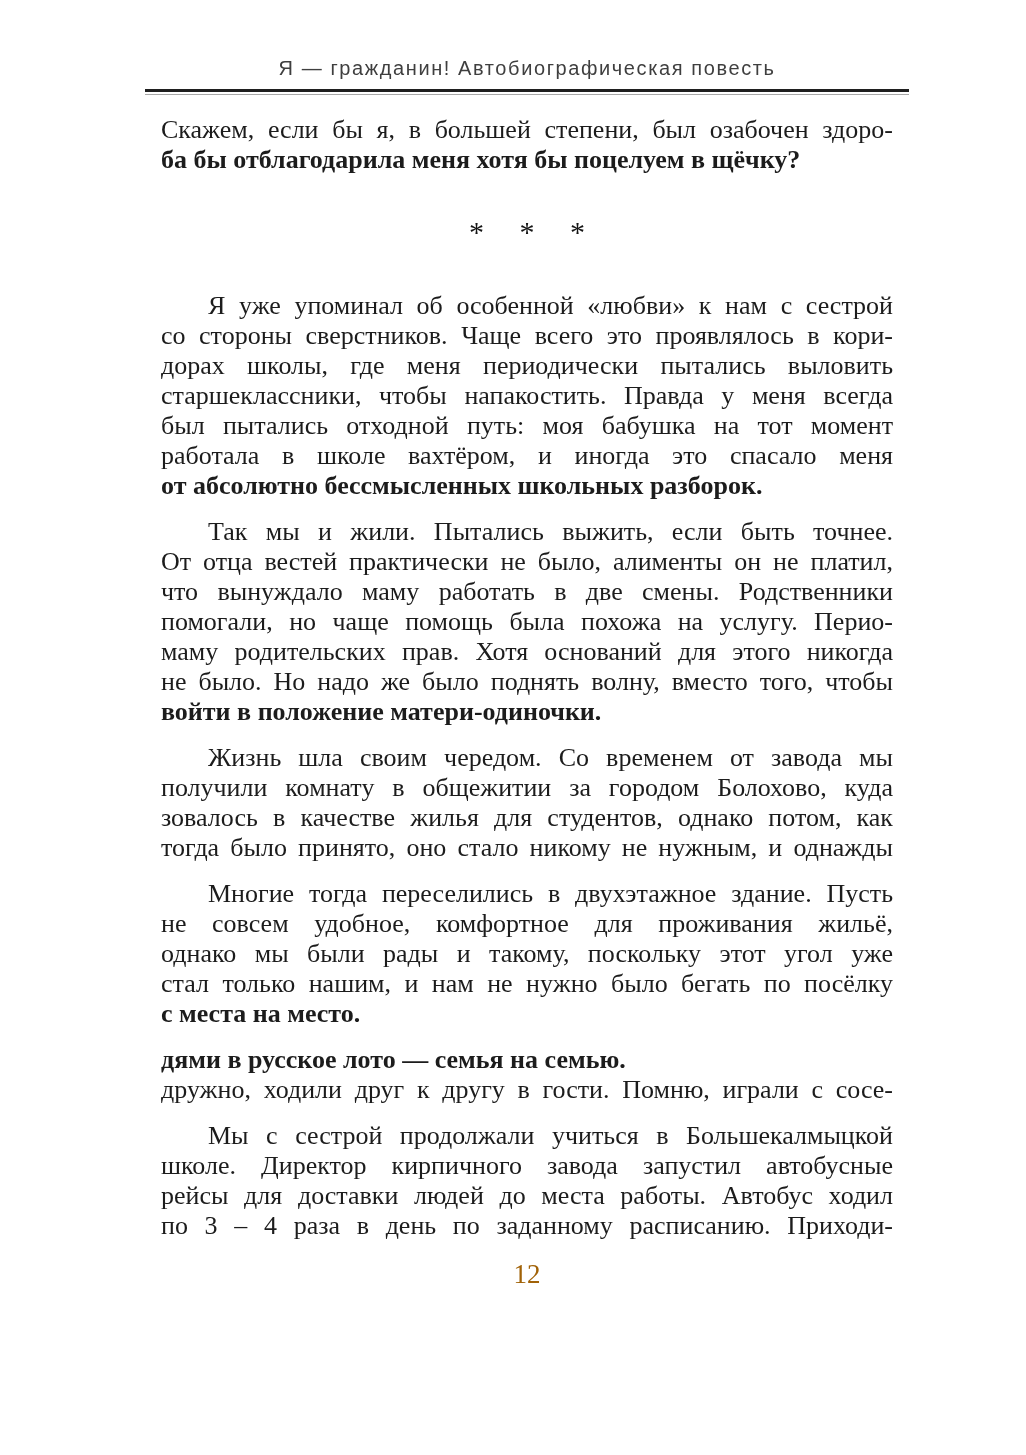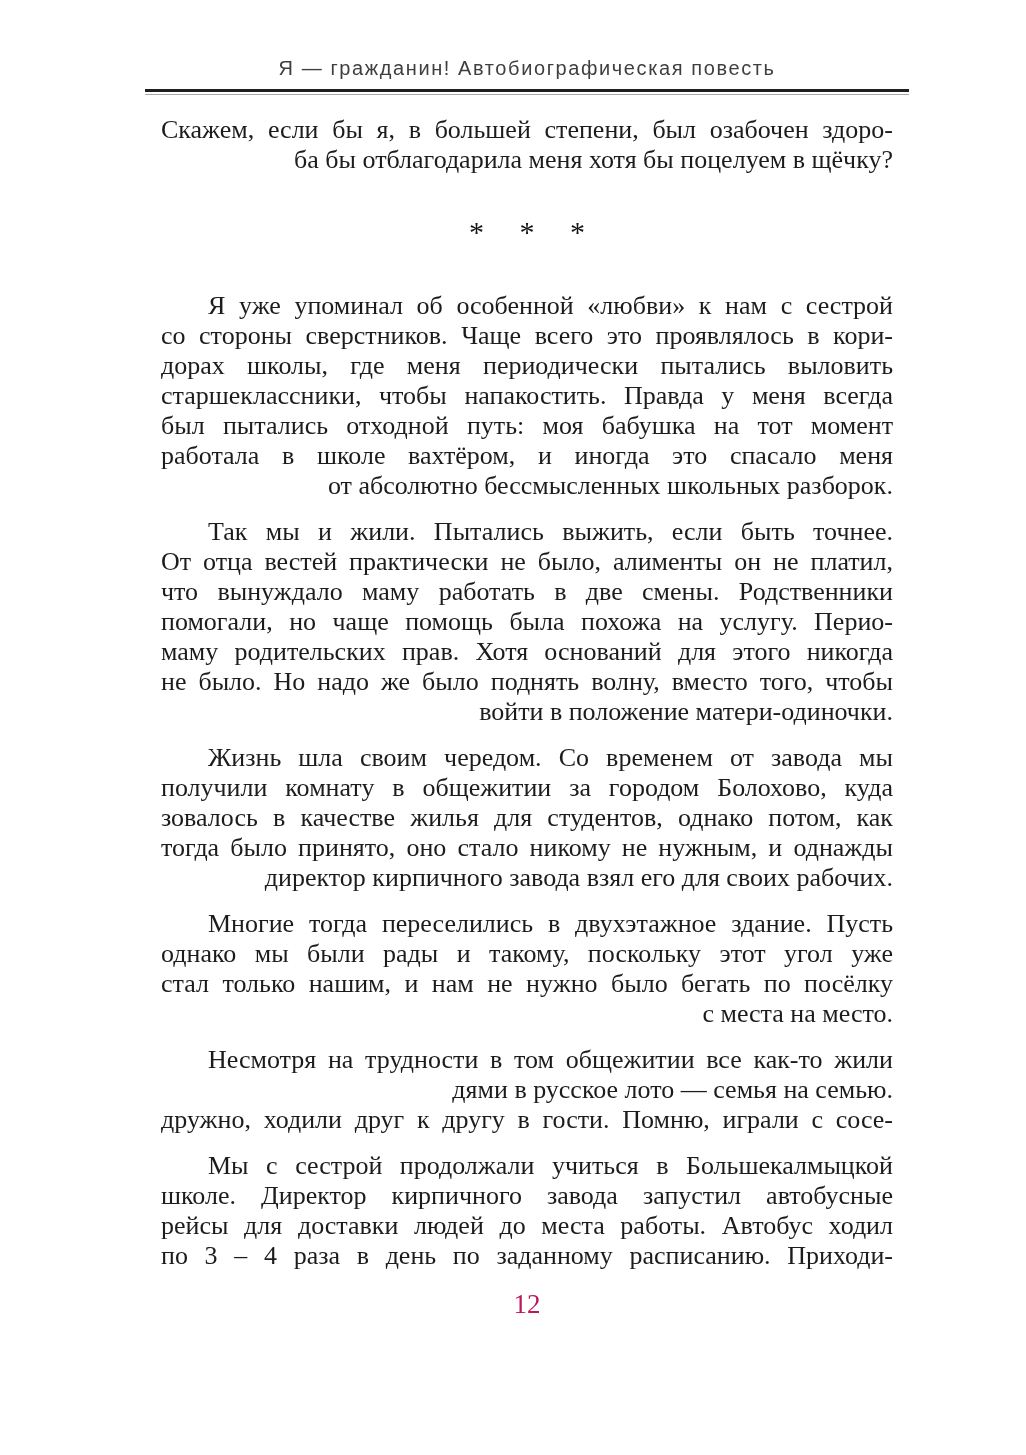--- a/index.html
+++ b/index.html
@@ -56,42 +56,43 @@
     text-align: justify;
     text-align-last: justify;
     height: 30px;
     overflow: hidden;
     white-space: nowrap;
   }
   .line.line-justify-soft {
     white-space: normal;
   }
   .line-last {
-    text-align: right;
+    text-align: left;
     text-align-last: auto;
     white-space: normal;
+    font-weight: bold;
   }
   .line-indent {
     text-indent: 47px;
   }
   .separator {
     text-align: center;
     font-size: 30px;
     line-height: 30px;
     word-spacing: 28px;
     margin-top: 42px;
     margin-bottom: 44px;
     color: #161616;
   }
   .page-number {
     margin-top: 18px;
     text-align: center;
     font-size: 27px;
     line-height: 30px;
-    color: #be185d;
+    color: #a16207;
   }
 </style>
 </head>
 <body>
 
 <div class="page">
   <div class="content">
 
     <div class="running-header">Я — гражданин! Автобиографическая повесть</div>
 
@@ -122,30 +123,29 @@
           <div class="line line-justify-soft">помогали, но чаще помощь была похожа на услугу. Перио-</div>
           <div class="line line-justify-soft">маму родительских прав. Хотя оснований для этого никогда</div>
           <div class="line line-justify-soft">не было. Но надо же было поднять волну, вместо того, чтобы</div>
           <div class="line line-last">войти в положение матери-одиночки.</div>
         </div>
         <div class="paragraph">
           <div class="line line-justify-soft line-indent">Жизнь шла своим чередом. Со временем от завода мы</div>
           <div class="line line-justify-soft">получили комнату в общежитии за городом Болохово, куда</div>
           <div class="line line-justify-soft">зовалось в качестве жилья для студентов, однако потом, как</div>
           <div class="line line-justify-soft">тогда было принято, оно стало никому не нужным, и однажды</div>
-          <div class="line line-last">директор кирпичного завода взял его для своих рабочих.</div>
         </div>
         <div class="paragraph">
           <div class="line line-justify-soft line-indent">Многие тогда переселились в двухэтажное здание. Пусть</div>
+          <div class="line line-justify-soft">не совсем удобное, комфортное для проживания жильё,</div>
           <div class="line line-justify-soft">однако мы были рады и такому, поскольку этот угол уже</div>
           <div class="line line-justify-soft">стал только нашим, и нам не нужно было бегать по посёлку</div>
           <div class="line line-last">с места на место.</div>
         </div>
         <div class="paragraph">
-          <div class="line line-justify-soft line-indent">Несмотря на трудности в том общежитии все как-то жили</div>
           <div class="line line-last">дями в русское лото — семья на семью.</div>
           <div class="line line-justify-soft">дружно, ходили друг к другу в гости. Помню, играли с сосе-</div>
         </div>
         <div class="paragraph">
           <div class="line line-justify-soft line-indent">Мы с сестрой продолжали учиться в Большекалмыцкой</div>
           <div class="line line-justify-soft">школе. Директор кирпичного завода запустил автобусные</div>
           <div class="line line-justify-soft">рейсы для доставки людей до места работы. Автобус ходил</div>
           <div class="line line-justify-soft">по 3 – 4 раза в день по заданному расписанию. Приходи-</div>
         </div>
       </div>

